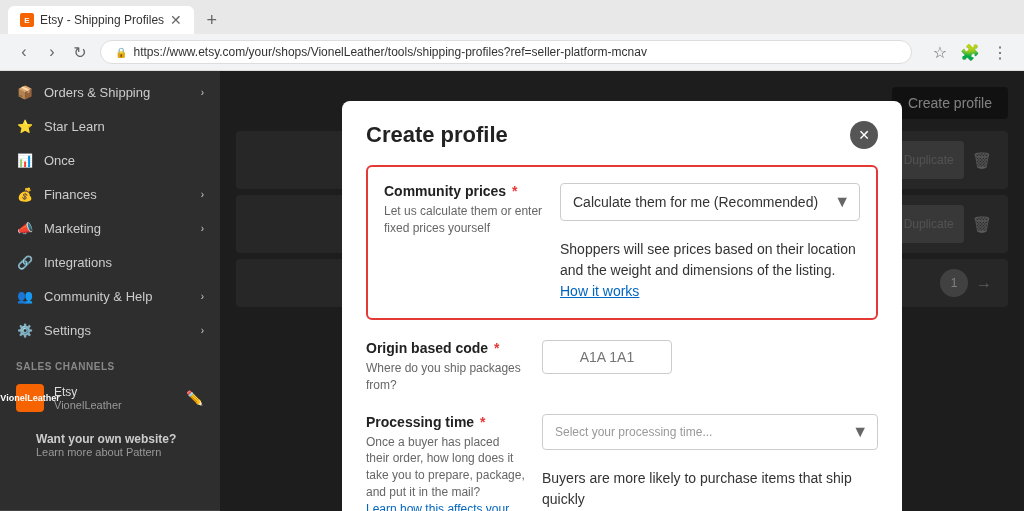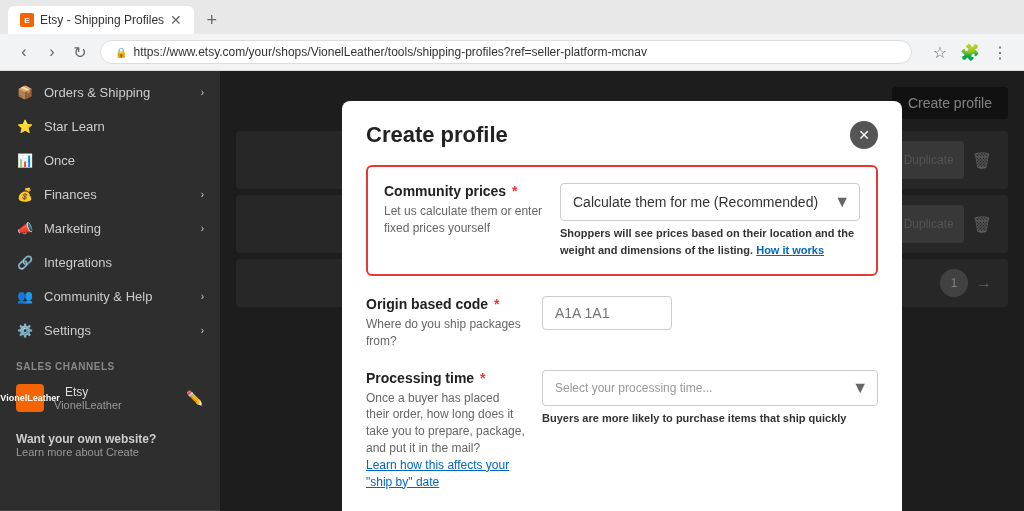--- a/index.html
+++ b/index.html
@@ -26,24 +26,24 @@
     
     .sidebar { width: 220px; background: #2e2e2e; color: #ccc; display: flex; flex-direction: column; overflow-y: auto; flex-shrink: 0; }
     .sidebar-nav { padding: 4px 0; }
     .sidebar-item { display: flex; align-items: center; gap: 10px; padding: 8px 16px; cursor: pointer; font-size: 13px; color: #ccc; }
     .sidebar-item .icon { width: 18px; height: 18px; display: flex; align-items: center; justify-content: center; flex-shrink: 0; }
     .sidebar-item .chevron { margin-left: auto; font-size: 10px; }
     .sidebar-section { padding: 10px 16px 4px; font-size: 10px; color: #888; font-weight: 600; letter-spacing: 0.5px; text-transform: uppercase; }
     .sidebar-store { display: flex; align-items: center; gap: 10px; padding: 8px 16px; }
     .store-icon { width: 28px; height: 28px; background: #f56400; border-radius: 4px; display: flex; align-items: center; justify-content: center; color: white; font-size: 12px; font-weight: bold; }
     .store-info { flex: 1; }
-    .store-name { font-size: 12px; color: #ddd; margin-left: 11px; }
+    .store-name { font-size: 12px; color: #ddd; }
     .store-sub { font-size: 11px; color: #999; }
     .store-edit { color: #999; font-size: 14px; cursor: pointer; }
-    .sidebar-promo { padding: 8px 16px; }
+    .sidebar-promo { padding: 8px 16px; margin-left: 20px; }
     .promo-item { font-size: 12px; color: #ccc; padding: 4px 0; }
     .promo-item .title { font-weight: 600; }
     .promo-item .sub { color: #999; font-size: 11px; }
     .sidebar-footer { margin-top: auto; border-top: 1px solid #444; }
 
     
     .main-content { flex: 1; background: #3a3a3a; position: relative; overflow: hidden; }
 
     
     .overlay { position: absolute; inset: 0; background: rgba(0,0,0,0.5); display: flex; align-items: flex-start; justify-content: center; padding-top: 30px; z-index: 10; }
@@ -61,25 +61,25 @@
     .form-label-col { flex: 0 0 160px; }
     .form-label { font-size: 14px; font-weight: 600; color: #222; margin-bottom: 4px; }
     .form-label-required { color: #e53935; margin-left: 2px; }
     .form-desc { font-size: 12px; color: #666; line-height: 1.4; }
     .form-control-col { flex: 1; }
 
     
     .select-wrapper { position: relative; }
     .select-box { width: 100%; padding: 10px 36px 10px 12px; border: 1px solid #ccc; border-radius: 4px; font-size: 14px; color: #333; background: white; appearance: none; cursor: pointer; }
     .select-arrow { position: absolute; right: 10px; top: 50%; transform: translateY(-50%); color: #666; pointer-events: none; }
-    .helper-text { margin-top: 4px; font-size: 11px; color: #333; line-height: 1.5; font-weight: bold; }
+    .helper-text { margin-top: 18px; font-size: 14px; color: #333; line-height: 1.5; }
     .helper-link { color: #0066c0; text-decoration: underline; cursor: pointer; }
 
     
-    .text-input { padding: 8px 12px; border: 1px solid #ccc; border-radius: 4px; font-size: 14px; color: #333; width: 130px; }
+    .text-input { padding: 8px 12px; border: 1px solid #ccc; border-radius: 4px; font-size: 14px; color: #333; width: 130px; text-align: center; }
 
     
     .select-full { width: 100%; padding: 10px 36px 10px 12px; border: 1px solid #ccc; border-radius: 4px; font-size: 12px; color: #999; background: white; appearance: none; cursor: pointer; }
 
     
     .bg-content { padding: 16px; }
     .bg-header { display: flex; justify-content: flex-end; margin-bottom: 12px; }
     .create-btn { background: #222; color: white; padding: 8px 16px; border-radius: 4px; font-size: 14px; cursor: pointer; }
 
     .table-row-bg { background: rgba(255,255,255,0.1); padding: 10px 16px; margin-bottom: 6px; border-radius: 4px; display: flex; align-items: center; justify-content: flex-end; gap: 8px; }
@@ -166,21 +166,21 @@
       <div class="store-info">
         <div class="store-name">Etsy</div>
         <div class="store-sub">VionelLeather</div>
       </div>
       <span class="store-edit">✏️</span>
     </div>
 
     <div class="sidebar-promo">
       <div class="promo-item">
         <div class="title">Want your own website?</div>
-        <div class="sub">Learn more about Create</div>
+        <div class="sub">Learn more about Pattern</div>
       </div>
     </div>
 
     <div class="sidebar-footer">
       
     </div>
   </div>
 
   <div class="main-content">
 

